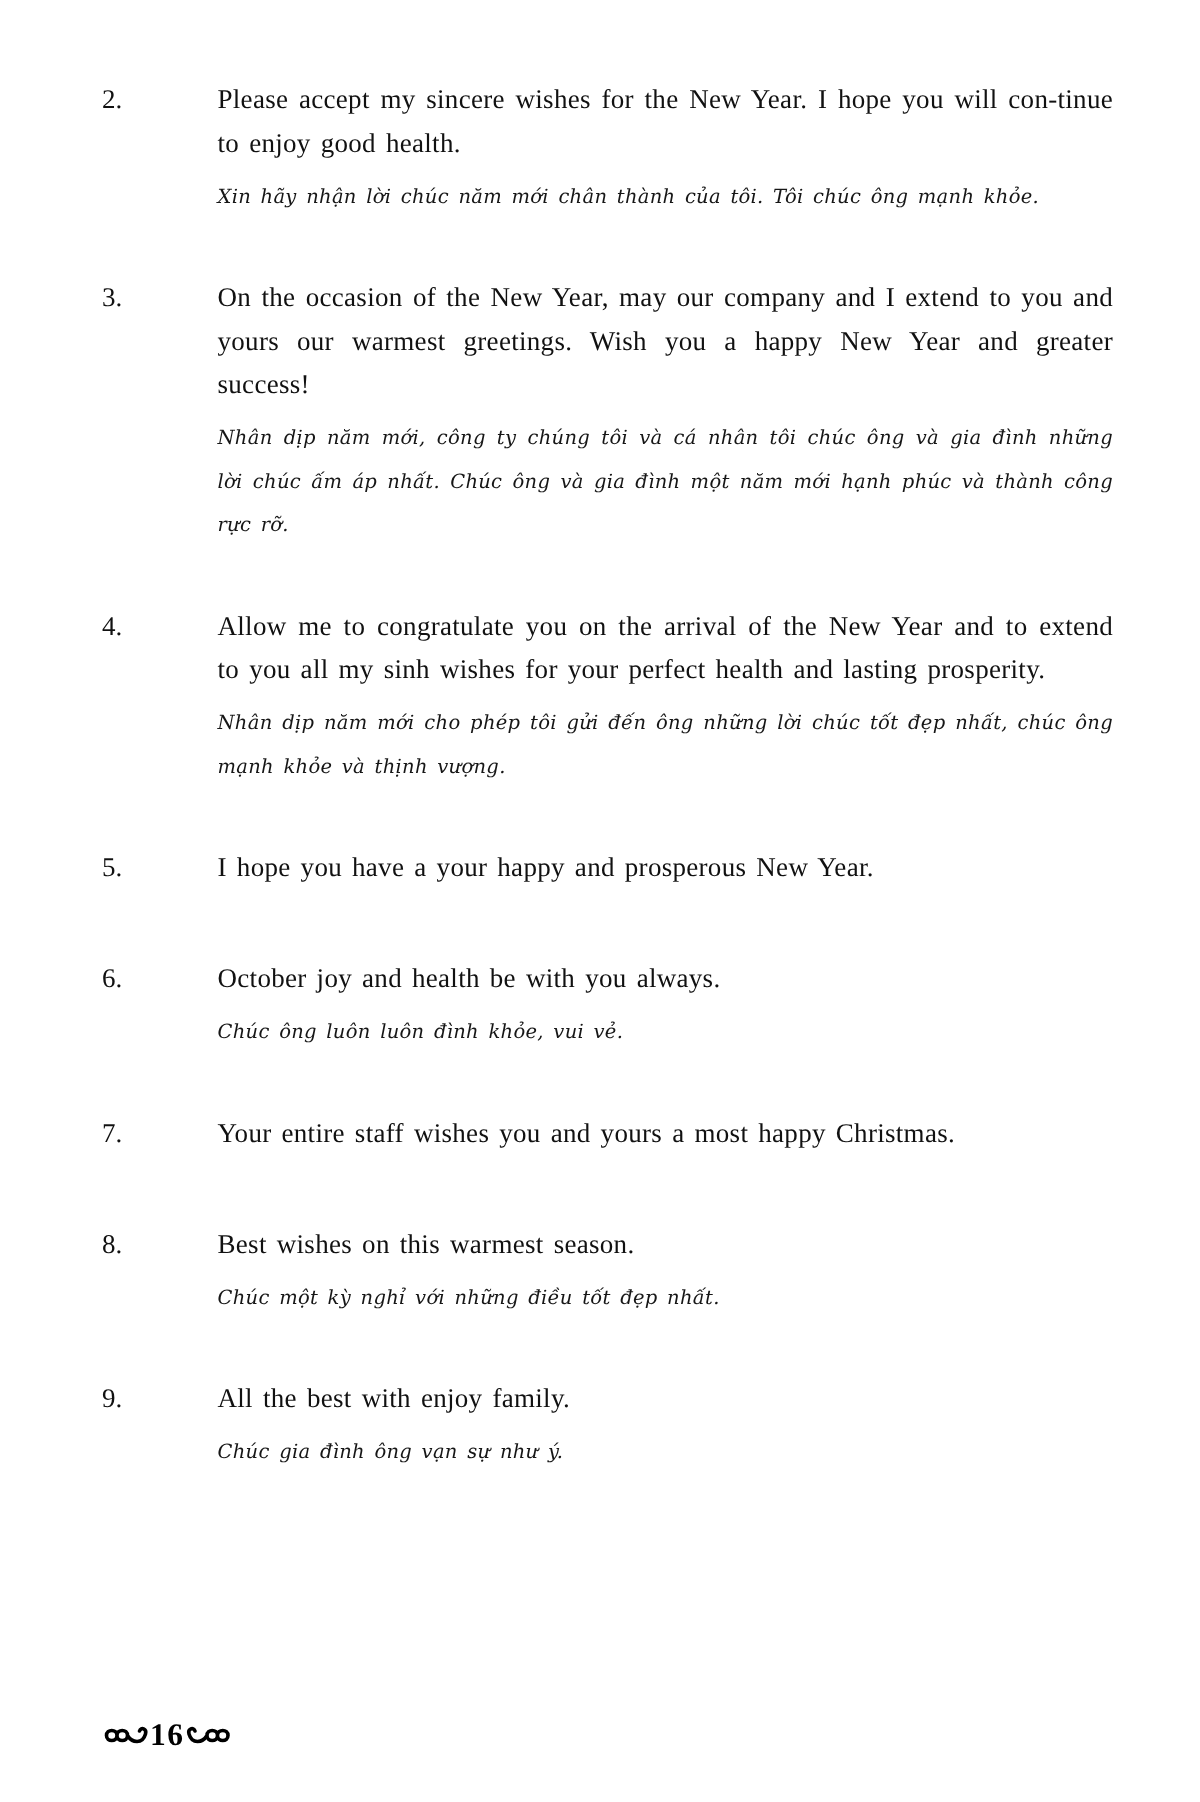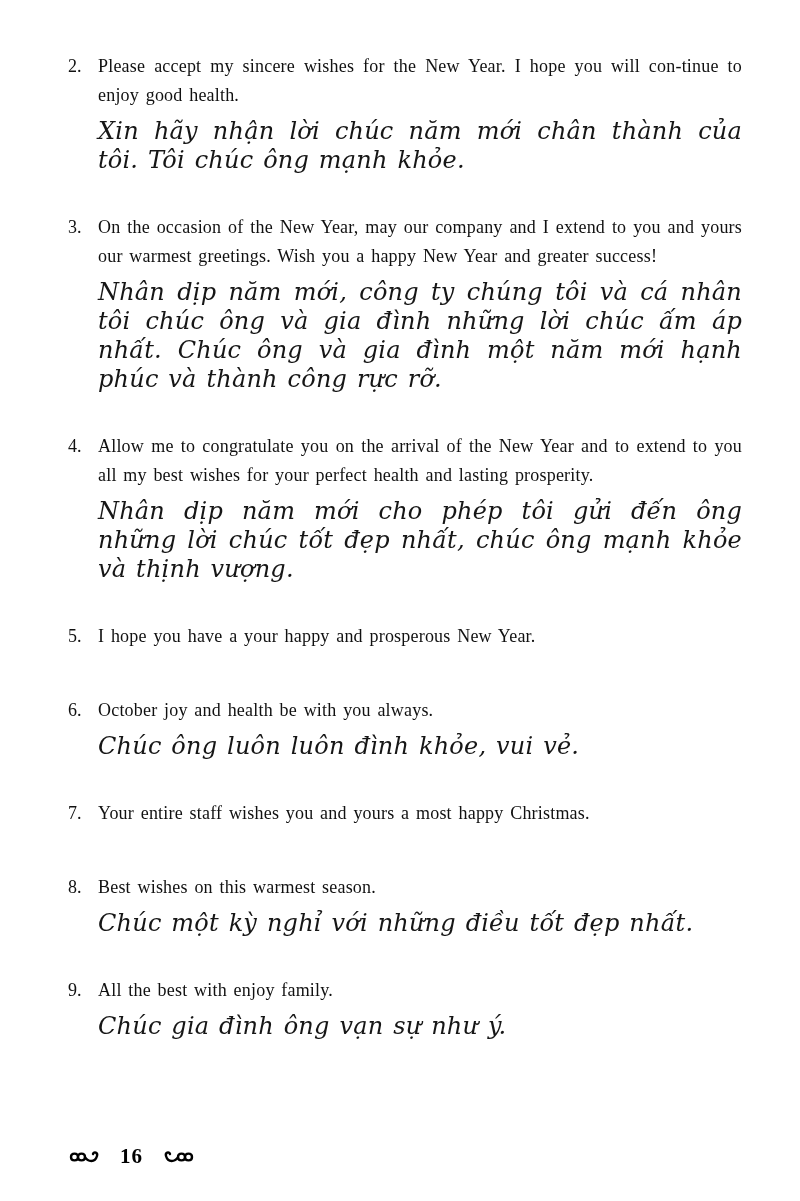--- a/index.html
+++ b/index.html
@@ -29,48 +29,49 @@
   }
   .item-num {
     flex: 0 0 30px;
     font-size: 18px;
     line-height: 29px;
     color: #111;
   }
   .item-body {
     flex: 1 1 auto;
     min-width: 0;
+    margin-left: 47px;
   }
   .en {
     margin: 0 0 7px 0;
     font-size: 18px;
     line-height: 29px;
     text-align: justify;
     letter-spacing: 0.2px;
     word-spacing: 2px;
     color: #111;
   }
   .vi {
     margin: 0;
-    font-size: 24px;
+    font-size: 13px;
     line-height: 29px;
     font-style: italic;
     text-align: justify;
     letter-spacing: 0.2px;
     word-spacing: 2px;
     color: #161616;
     font-family: "DejaVu Serif", "Liberation Serif", serif;
   }
   .footer {
     position: absolute;
     left: 66px;
     bottom: 34px;
     display: flex;
     align-items: center;
-    gap: 20px;
+    gap: 0;
   }
   .page-num {
     font-size: 21px;
     font-weight: bold;
     letter-spacing: 1px;
     color: #000;
     line-height: 1;
   }
   .ornament {
     display: inline-block;
@@ -101,21 +102,21 @@
       <div class="item-num">3.</div>
       <div class="item-body">
         <p class="en">On the occasion of the New Year, may our company and I extend to you and yours our warmest greetings. Wish you a happy New Year and greater success!</p>
         <p class="vi">Nhân dịp năm mới, công ty chúng tôi và cá nhân tôi chúc ông và gia đình những lời chúc ấm áp nhất. Chúc ông và gia đình một năm mới hạnh phúc và thành công rực rỡ.</p>
       </div>
     </div>
 
     <div class="item">
       <div class="item-num">4.</div>
       <div class="item-body">
-        <p class="en">Allow me to congratulate you on the arrival of the New Year and to extend to you all my best wishes for your perfect health and lasting prosperity.</p>
+        <p class="en">Allow me to congratulate you on the arrival of the New Year and to extend to you all my sinh wishes for your perfect health and lasting prosperity.</p>
         <p class="vi">Nhân dịp năm mới cho phép tôi gửi đến ông những lời chúc tốt đẹp nhất, chúc ông mạnh khỏe và thịnh vượng.</p>
       </div>
     </div>
 
     <div class="item">
       <div class="item-num">5.</div>
       <div class="item-body">
         <p class="en">I hope you have a your happy and prosperous New Year.</p>
       </div>
     </div>

